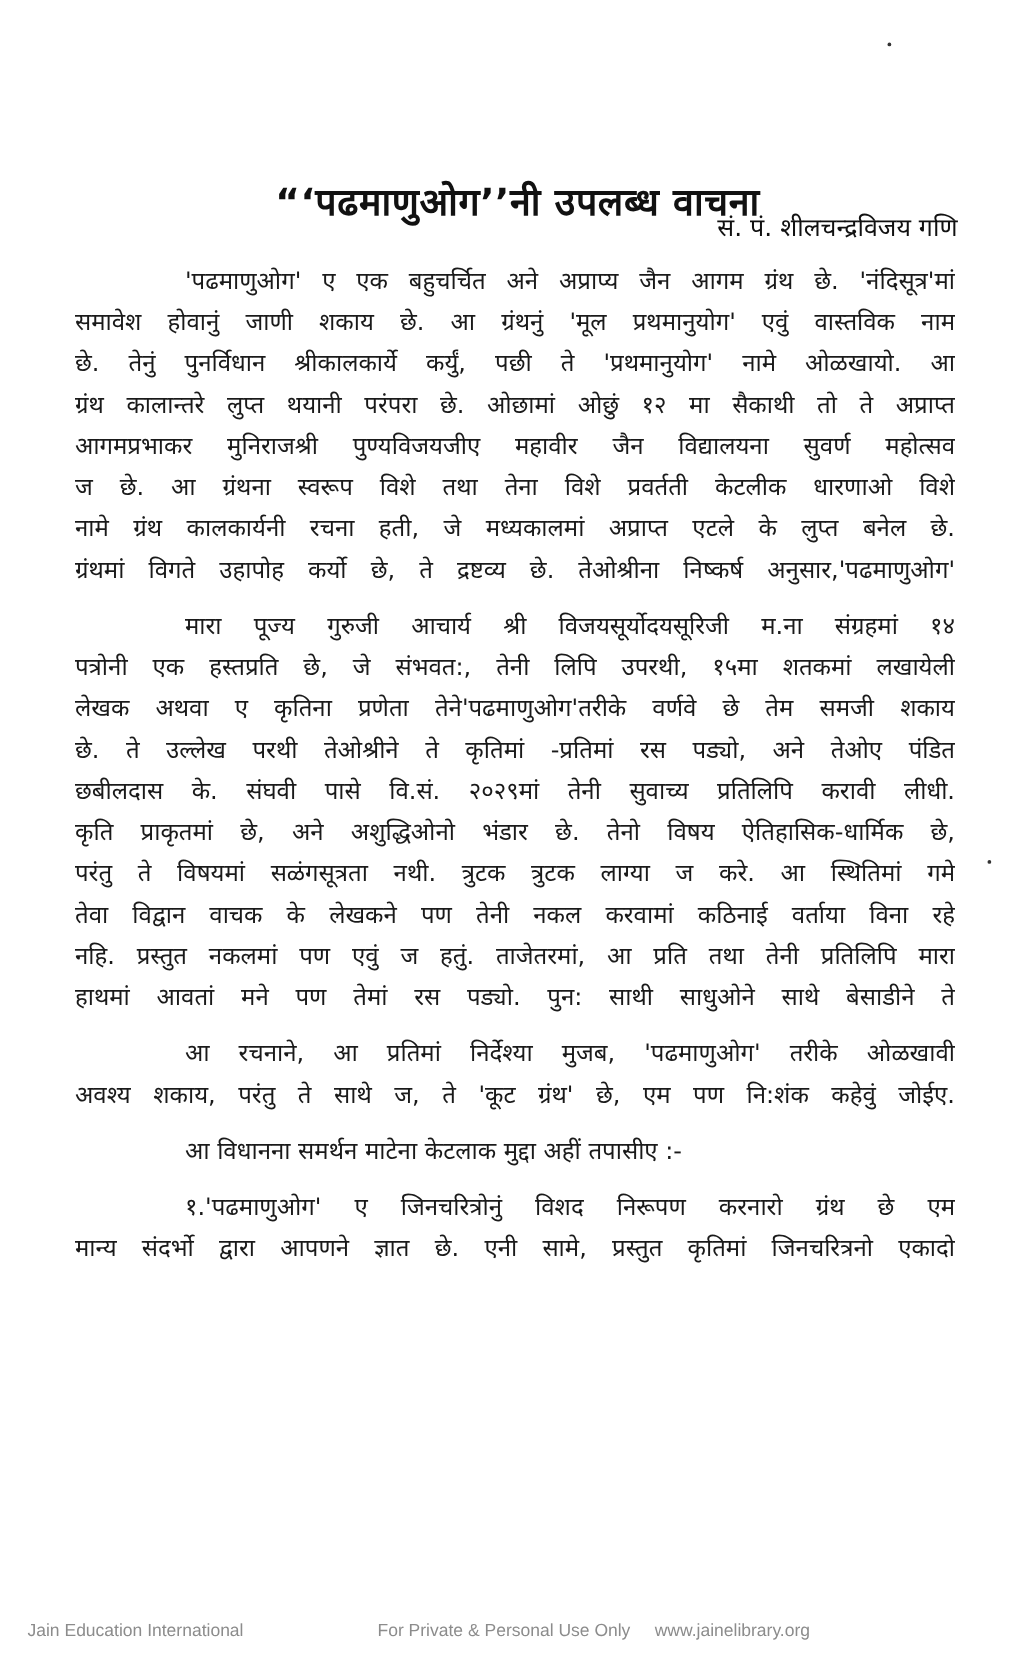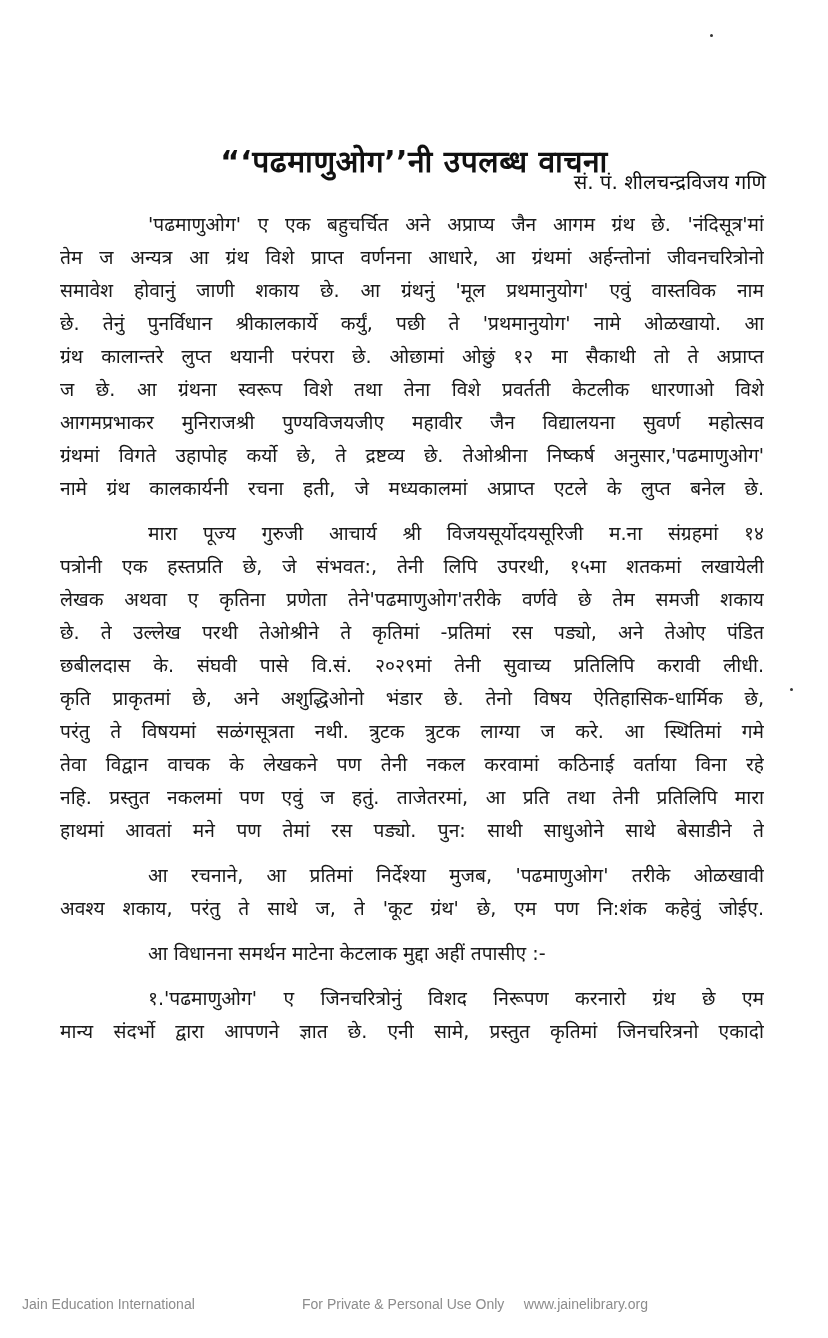--- a/index.html
+++ b/index.html
@@ -40,28 +40,27 @@
 
 <div class="speck" style="left:710px; top:34px;"></div>
 <div class="speck" style="left:790px; top:688px;"></div>
 
 <h1 class="page-title">“‘पढमाणुओग’’नी उपलब्ध वाचना</h1>
 <div class="author">सं. पं. शीलचन्द्रविजय गणि</div>
 
 <div class="body-text">
   <p>
     <span class="line indent">'पढमाणुओग' ए एक बहुचर्चित अने अप्राप्य जैन आगम ग्रंथ छे. 'नंदिसूत्र'मां</span>
-    <span class="line">तेम ज अन्यत्र आ ग्रंथ विशे प्राप्त वर्णनना आधारे, आ ग्रंथमां अर्हन्तोनां जीवनचरित्रोनो</span>
     <span class="line">समावेश होवानुं जाणी शकाय छे. आ ग्रंथनुं 'मूल प्रथमानुयोग' एवुं वास्तविक नाम</span>
     <span class="line">छे. तेनुं पुनर्विधान श्रीकालकार्ये कर्युं, पछी ते 'प्रथमानुयोग' नामे ओळखायो. आ</span>
     <span class="line">ग्रंथ कालान्तरे लुप्त थयानी परंपरा छे. ओछामां ओछुं १२ मा सैकाथी तो ते अप्राप्त</span>
+    <span class="line">आगमप्रभाकर मुनिराजश्री पुण्यविजयजीए महावीर जैन विद्यालयना सुवर्ण महोत्सव</span>
     <span class="line">ज छे. आ ग्रंथना स्वरूप विशे तथा तेना विशे प्रवर्तती केटलीक धारणाओ विशे</span>
-    <span class="line">आगमप्रभाकर मुनिराजश्री पुण्यविजयजीए महावीर जैन विद्यालयना सुवर्ण महोत्सव</span>
+    <span class="line">नामे ग्रंथ कालकार्यनी रचना हती, जे मध्यकालमां अप्राप्त एटले के लुप्त बनेल छे.</span>
     <span class="line">ग्रंथमां विगते उहापोह कर्यो छे, ते द्रष्टव्य छे. तेओश्रीना निष्कर्ष अनुसार,'पढमाणुओग'</span>
-    <span class="line">नामे ग्रंथ कालकार्यनी रचना हती, जे मध्यकालमां अप्राप्त एटले के लुप्त बनेल छे.</span>
   </p>
   <p>
     <span class="line indent">मारा पूज्य गुरुजी आचार्य श्री विजयसूर्योदयसूरिजी म.ना संग्रहमां १४</span>
     <span class="line">पत्रोनी एक हस्तप्रति छे, जे संभवत:, तेनी लिपि उपरथी, १५मा शतकमां लखायेली</span>
     <span class="line">लेखक अथवा ए कृतिना प्रणेता तेने'पढमाणुओग'तरीके वर्णवे छे तेम समजी शकाय</span>
     <span class="line">छे. ते उल्लेख परथी तेओश्रीने ते कृतिमां -प्रतिमां रस पड्यो, अने तेओए पंडित</span>
     <span class="line">छबीलदास के. संघवी पासे वि.सं. २०२९मां तेनी सुवाच्य प्रतिलिपि करावी लीधी.</span>
     <span class="line">कृति प्राकृतमां छे, अने अशुद्धिओनो भंडार छे. तेनो विषय ऐतिहासिक-धार्मिक छे,</span>
     <span class="line">परंतु ते विषयमां सळंगसूत्रता नथी. त्रुटक त्रुटक लाग्या ज करे. आ स्थितिमां गमे</span>
     <span class="line">तेवा विद्वान वाचक के लेखकने पण तेनी नकल करवामां कठिनाई वर्ताया विना रहे</span>

